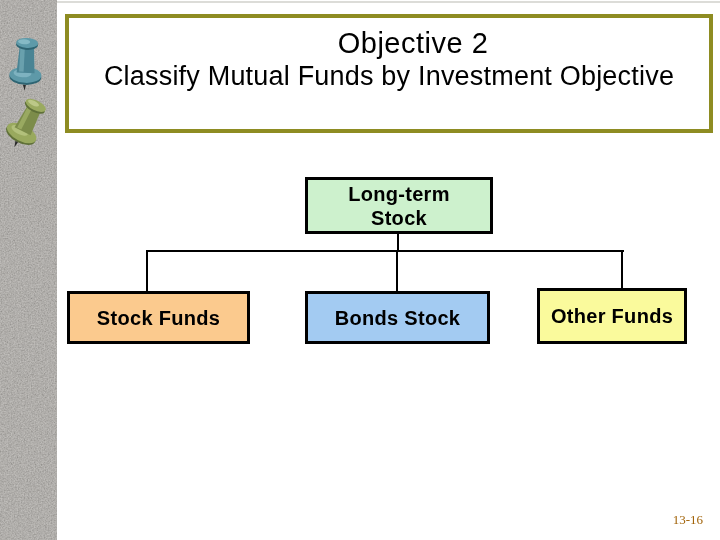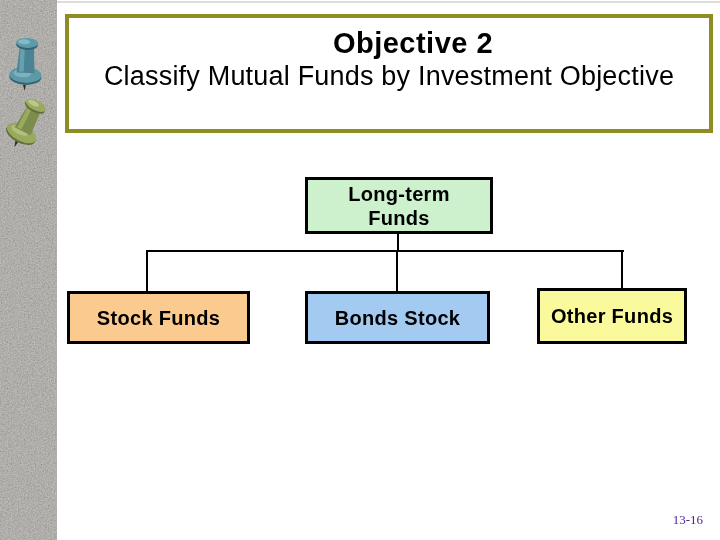--- a/index.html
+++ b/index.html
@@ -34,21 +34,21 @@
     position: absolute; left: 65px; top: 14px;
     width: 648px; height: 119px;
     box-sizing: border-box;
     border: 4px solid #8E8C22;
     background: #ffffff;
     text-align: center;
     color: #000;
   }
   .title-line1 {
     margin-top: 8px;
-    font-size: 29px; font-weight: bold; line-height: 35px;
+    font-size: 29px; font-weight: normal; line-height: 35px;
     letter-spacing: 0.5px;
     padding-left: 48px;
   }
   .title-line2 {
     font-size: 27px; font-weight: normal; line-height: 31px;
     max-width: 596px; margin: 0 auto;
     letter-spacing: 0.2px;
   }
   
   .node {
@@ -70,21 +70,21 @@
   .cline { position: absolute; background: #000; }
   .stem-top   { left: 397px; top: 234px; width: 2px;   height: 18px; }
   .h-rail     { left: 146px; top: 250px; width: 478px; height: 2px;  }
   .drop-left  { left: 146px; top: 250px; width: 2px;   height: 41px; }
   .drop-mid   { left: 396px; top: 250px; width: 2px;   height: 41px; }
   .drop-right { left: 621px; top: 250px; width: 2px;   height: 38px; }
   
   .page-number {
     position: absolute; right: 17px; top: 512px;
     font-family: "Liberation Serif", serif;
-    font-size: 13px; color: #4c1d95;
+    font-size: 13px; color: #a16207;
   }
 </style>
 </head>
 <body>
 
 <div id="slide">
 
   <svg class="granite" width="57" height="540" viewBox="0 0 57 540" preserveAspectRatio="none">
     <filter id="graniteNoise" x="0" y="0" width="100%" height="100%">
       <feTurbulence type="fractalNoise" baseFrequency="0.7" numOctaves="3" seed="11" stitchTiles="stitch"></feTurbulence>
@@ -132,21 +132,21 @@
     <div class="title-line2">Classify Mutual Funds by Investment Objective</div>
   </div>
 
   <div class="cline stem-top"></div>
   <div class="cline h-rail"></div>
   <div class="cline drop-left"></div>
   <div class="cline drop-mid"></div>
   <div class="cline drop-right"></div>
 
   <div class="node node-root" style="background-color: rgb(205, 241, 205);">
-    <span class="node-label">Long-term Funds</span>
+    <span class="node-label">Long-term Stock</span>
   </div>
 
   <div class="node node-stock" style="background-color: rgb(251, 202, 142);">
     <span class="node-label">Stock Funds</span>
   </div>
 
   <div class="node node-bonds" style="background-color: rgb(163, 203, 242);">
     <span class="node-label">Bonds Stock</span>
   </div>
 

